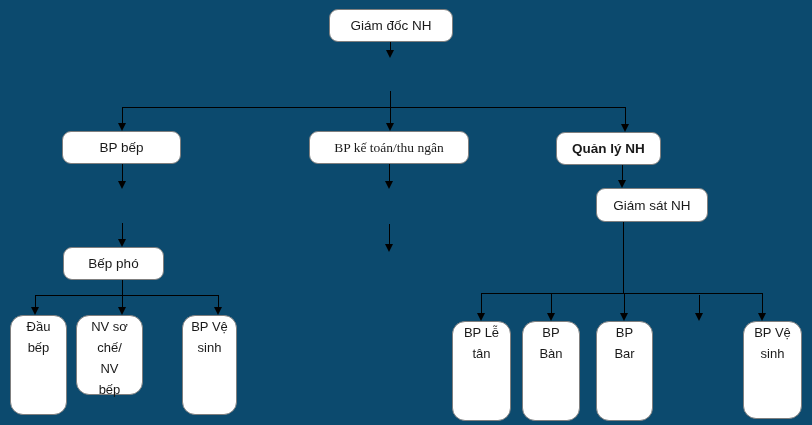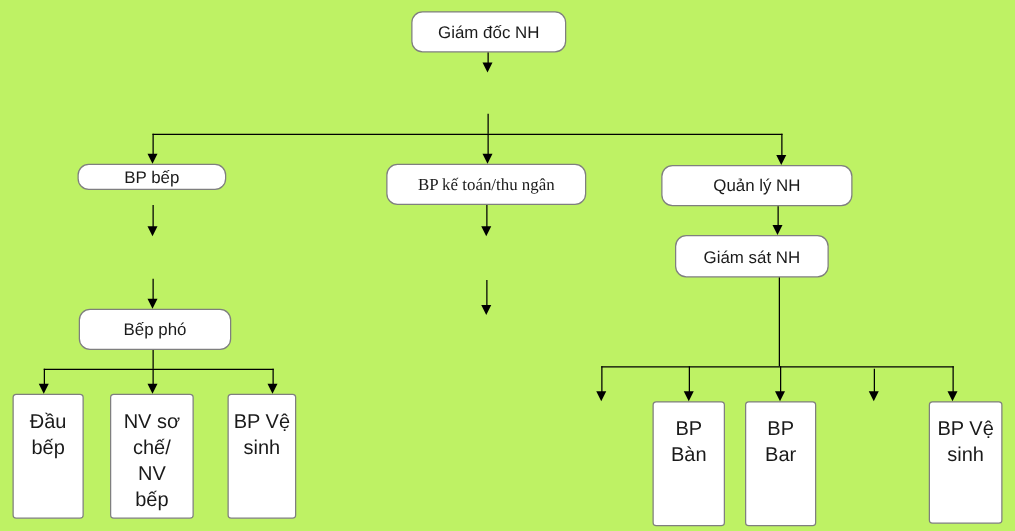--- a/index.html
+++ b/index.html
@@ -1,79 +1,80 @@
 <!DOCTYPE html>
 <html><head>
 <meta charset="utf-8">
 <style>
   html, body { margin: 0; padding: 0; background: #ffffff; }
   #canvas {
     position: relative;
     width: 812px;
     height: 425px;
-    background: #bef264;
+    background: #0c4a6e;
     font-family: "Liberation Sans", "DejaVu Sans", sans-serif;
     overflow: hidden;
   }
   .node {
     position: absolute;
     box-sizing: border-box;
     background: #ffffff;
     border: 1.4px solid #7f7f7f;
     border-radius: 9px;
     display: flex;
     align-items: center;
     justify-content: center;
     font-size: 13.5px;
     color: #1a1a1a;
     text-align: center;
     line-height: 17px;
     white-space: pre-line;
   }
   .node.tall {
-    border-radius: 3px;
+    border-radius: 13px;
     align-items: flex-start;
-    padding-top: 11px;
-    font-size: 16px;
+    font-size: 13px;
     line-height: 21px;
   }
   .vline { position: absolute; width: 1px; background: #000000; }
   .hline { position: absolute; height: 1px; background: #000000; }
   .arr {
     position: absolute; width: 0; height: 0;
     border-left: 4.5px solid transparent;
     border-right: 4.5px solid transparent;
     border-top: 8px solid #000000;
   }
 </style>
 </head>
 <body>
 
 <div id="canvas">
 
   <div class="node" style="left:329px; top:9px;  width:124px; height:33px;"><span>Giám đốc NH</span></div>
 
 
-  <div class="node" style="left:62px;  top:131px; width:119px; height:21px;"><span>BP bếp</span></div>
+  <div class="node" style="left:62px;  top:131px; width:119px; height:33px;"><span>BP bếp</span></div>
   <div class="node" style="left:309px; top:131px; width:160px; height:33px;font-family:Liberation Serif, serif;"><span>BP kế toán/thu ngân</span></div>
-  <div class="node" style="left:529px; top:132px; width:153px; height:33px;"><span>Quản lý NH</span></div>
+  <div class="node" style="left:556px; top:132px; width:105px; height:33px;font-weight:bold;"><span>Quản lý NH</span></div>
 
-  <div class="node" style="left:540px; top:188px; width:123px; height:34px;"><span>Giám sát NH</span></div>
+  <div class="node" style="left:596px; top:188px; width:112px; height:34px;"><span>Giám sát NH</span></div>
 
-  <div class="node" style="left:63px;  top:247px; width:122px; height:33px;"><span>Bếp phó</span></div>
+  <div class="node" style="left:63px;  top:247px; width:101px; height:33px;"><span>Bếp phó</span></div>
 
   <div class="node tall" style="left:10px;  top:315px; width:57px; height:100px;"><span>Đầu
 bếp</span></div>
-  <div class="node tall" style="left:88px;  top:315px; width:67px; height:100px;"><span>NV sơ
+  <div class="node tall" style="left:76px;  top:315px; width:67px; height:80px;"><span>NV sơ
 chế/
 NV
 bếp</span></div>
   <div class="node tall" style="left:182px; top:315px; width:55px; height:100px;"><span>BP Vệ
 sinh</span></div>
 
+  <div class="node tall" style="left:452px; top:321px; width:59px; height:100px;"><span>BP Lễ
+tân</span></div>
   <div class="node tall" style="left:522px; top:321px; width:58px; height:100px;"><span>BP
 Bàn</span></div>
   <div class="node tall" style="left:596px; top:321px; width:57px; height:100px;"><span>BP
 Bar</span></div>
   <div class="node tall" style="left:743px; top:321px; width:59px; height:98px;"><span>BP Vệ
 sinh</span></div>
 
   <div class="vline" style="left:390px; top:42px; height:9px;"></div>
   <div class="arr" style="left:386px; top:50px;"></div>
 

